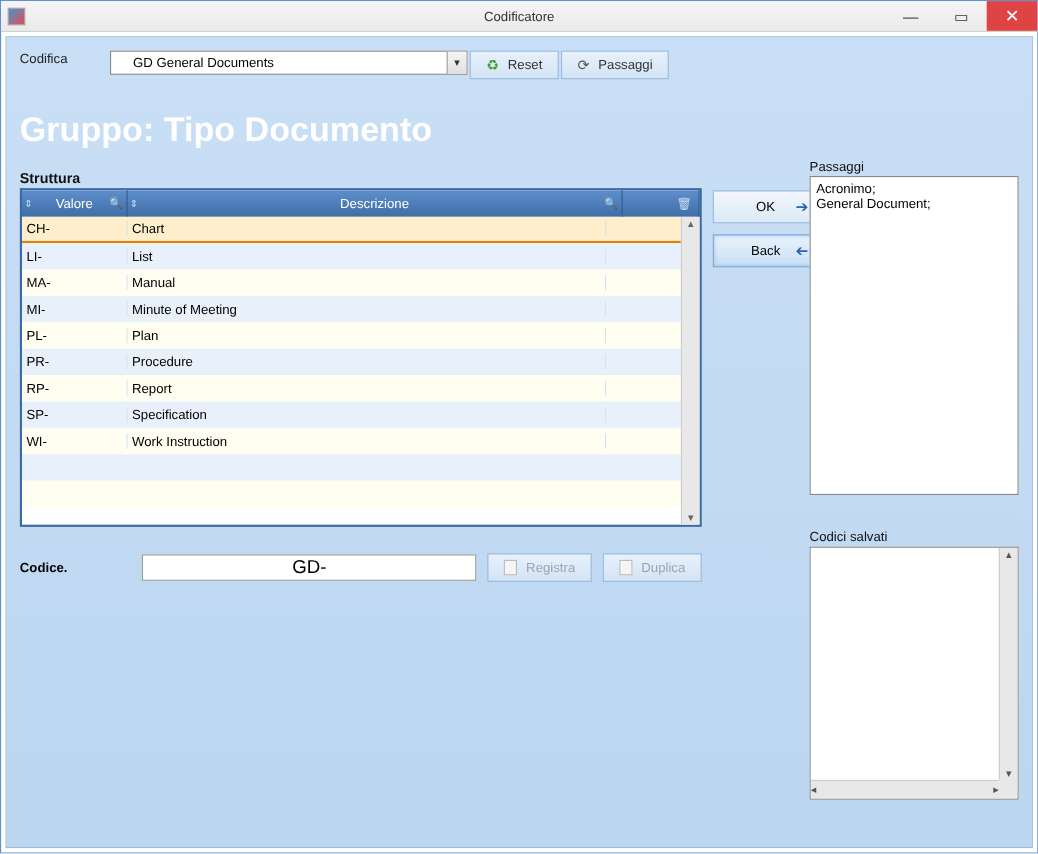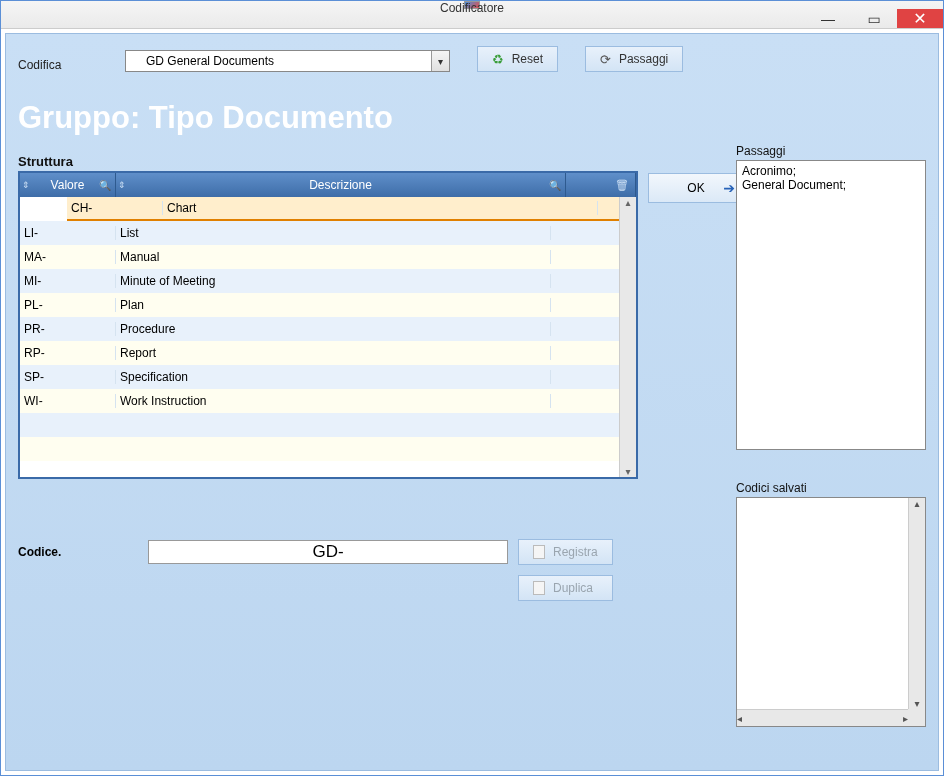--- a/index.html
+++ b/index.html
@@ -21,21 +21,20 @@
       display: flex;
       flex-direction: column;
     }
     .titlebar {
       height: 28px;
       background: linear-gradient(to bottom, #f5f5f5, #eaeaea);
       display: flex;
       align-items: center;
       border-bottom: 1px solid #ccc;
       position: relative;
-      flex-direction: column;
     }
     .titlebar-icon {
       width: 16px;
       height: 16px;
       margin: 0 6px;
       display: inline-block;
       background: linear-gradient(135deg, #4a90d9, #e05050);
       border: 1px solid #999;
     }
     .titlebar-title {
@@ -68,22 +67,22 @@
     .content-panel {
       flex: 1;
       background: linear-gradient(to bottom, #c9dff5, #bcd6f0);
       margin: 4px;
       border: 1px solid #9bbce0;
       padding: 12px;
       position: relative;
     }
     .top-row {
       display: flex;
-      align-items: flex-end;
-      gap: 27px;
+      align-items: flex-start;
+      gap: 2px;
     }
     .label {
       font-size: 12px;
       color: #222;
       width: 80px;
     }
     .codifica-select {
       width: 325px;
       height: 22px;
       font-size: 12px;
@@ -153,21 +152,21 @@
     }
     .main-area {
       display: flex;
       gap: 10px;
     }
     .left-col {
       width: 620px;
     }
     .right-buttons {
       display: flex;
-      flex-direction: row;
+      flex-direction: column;
       gap: 10px;
       margin-top: 2px;
     }
     .action-btn {
       width: 96px;
       height: 30px;
       border: 1px solid #9bbce0;
       background: linear-gradient(to bottom, #f2f7fc, #dbe9f7);
       font-size: 12px;
       display: flex;
@@ -252,21 +251,20 @@
       display: flex;
       height: 24px;
       font-size: 12px;
       align-items: center;
     }
     .grid-row:nth-child(odd) { background: #fffef0; }
     .grid-row:nth-child(even) { background: #e8f1fb; }
     .grid-row.selected {
       background: #ffeecc;
       border-bottom: 2px solid #e08000;
-      margin-left: 47px;
     }
     .gr-valore {
       width: 96px;
       padding-left: 4px;
       border-right: 1px solid #d5e3f0;
     }
     .gr-desc {
       width: 435px;
       padding-left: 4px;
       border-right: 1px solid #d5e3f0;
@@ -289,23 +287,22 @@
       width: 360px;
       height: 24px;
       border: 1px solid #999;
       background: #fff;
       text-align: center;
       font-size: 17px;
       line-height: 22px;
     }
     .right-stacked-btns {
       display: flex;
-      flex-direction: column;
+      flex-direction: row;
       gap: 10px;
-      margin-top: 36px;
     }
     .side-panel {
       position: absolute;
       top: 110px;
       right: 12px;
       width: 190px;
       display: flex;
       flex-direction: column;
       gap: 31px;
     }

